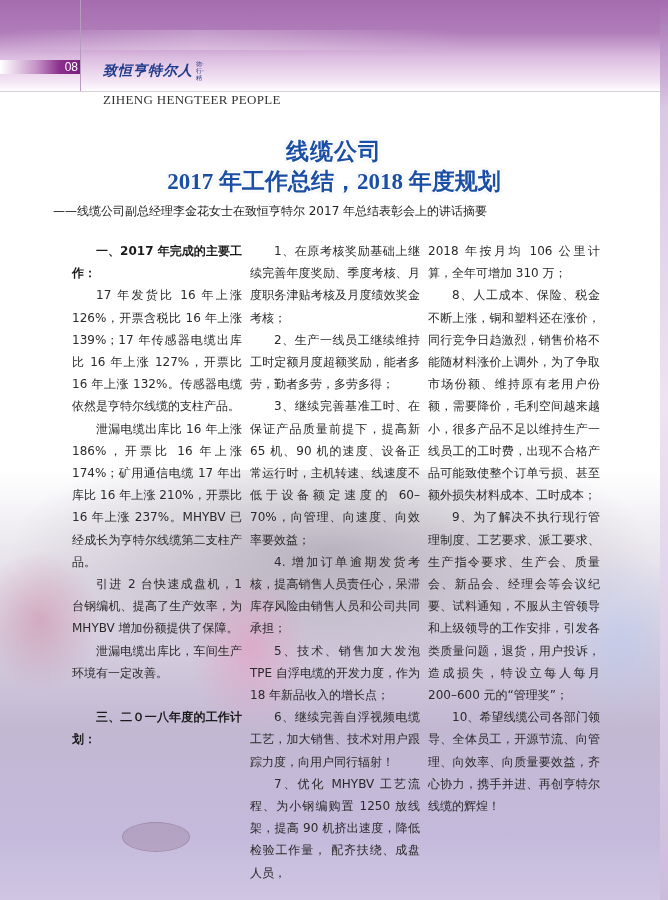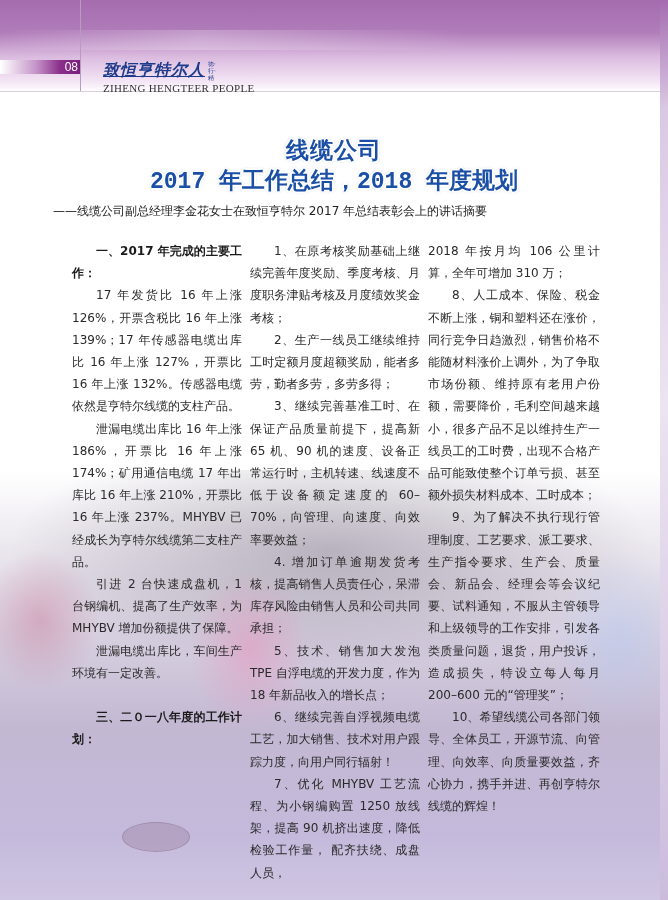--- a/index.html
+++ b/index.html
@@ -28,28 +28,28 @@
       position: absolute; left: 0; top: 60px; width: 80px; height: 14px;
       background: linear-gradient(90deg, #ffffff 0%, #c594c8 45%, #8a2f8c 75%, #7a1f80 100%);
       color: #ffffff; font-size: 12px; line-height: 14px; text-align: right;
       padding-right: 2px; box-sizing: border-box;
       font-family: "Liberation Sans", sans-serif;
     }
     .logo {
       position: absolute; left: 103px; top: 60px;
     }
     .logo .cn {
-      font-family: "DejaVu Serif", serif; font-size: 16px; font-weight: bold; color: #1e3a8a;
-      font-style: italic; letter-spacing: 1px; text-decoration: underline;
+      font-family: "DejaVu Serif", serif; font-size: 14px; font-weight: bold; color: #1e3a8a;
+      font-style: italic; letter-spacing: 1px;
     }
     .logo .small {
       display: inline-block; font-size: 6px; color: #1e3a8a; vertical-align: top; margin-left: 3px; line-height: 7px; width: 10px;
     }
     .logo .en {
-      font-family: "Liberation Serif", serif; font-size: 11px; color: #333; letter-spacing: 0.3px; margin-top: 1px;
+      font-family: "Liberation Serif", serif; font-size: 13px; color: #333; letter-spacing: 0.3px; margin-top: 11px;
     }
 
     .bgphoto {
       position: absolute; left: 0; top: 470px; width: 660px; height: 430px;
       background:
         radial-gradient(ellipse 60px 80px at 250px 180px, rgba(230,150,190,0.55), rgba(0,0,0,0)),
         radial-gradient(ellipse 70px 90px at 620px 170px, rgba(180,200,240,0.5), rgba(0,0,0,0)),
         radial-gradient(ellipse 60px 70px at 40px 150px, rgba(200,120,150,0.45), rgba(0,0,0,0)),
         radial-gradient(ellipse 320px 120px at 330px 80px, rgba(90,80,100,0.35), rgba(0,0,0,0)),
         linear-gradient(180deg, rgba(255,255,255,0) 0%, rgba(200,190,210,0.5) 25%, rgba(175,160,195,0.75) 60%, rgba(190,178,215,0.9) 85%, rgba(205,195,225,0.95) 100%);
@@ -58,21 +58,21 @@
       position: absolute; left: 0; top: 440px; width: 660px; height: 120px;
       background: linear-gradient(180deg, #ffffff 0%, rgba(255,255,255,0.6) 60%, rgba(255,255,255,0) 100%);
     }
     .manhole {
       position: absolute; left: 122px; top: 822px; width: 66px; height: 28px; border-radius: 50%;
       background: rgba(150,120,150,0.35); border: 1px solid rgba(120,90,120,0.3);
     }
 
     .title {
       position: absolute; left: 0; top: 137px; width: 668px; text-align: center;
-      font-family: Liberation Mono, monospace; font-weight: bold; color: #1b4fa6;
+      font-family: Liberation Serif, serif; font-weight: bold; color: #1b4fa6;
       text-shadow: 1px 1px 0 #fff, -1px -1px 0 #fff, 1px -1px 0 #fff, -1px 1px 0 #fff, 2px 0 0 #fff, -2px 0 0 #fff, 0 2px 0 #fff, 0 -2px 0 #fff, 0 0 3px #1b4fa6;
     }
     .title .l1 { font-size: 23px; line-height: 30px; letter-spacing: 1px; }
     .title .l2 { font-size: 23px; line-height: 30px; }
     .subtitle {
       position: absolute; left: 0; top: 203px; width: 540px; text-align: center;
       font-size: 12px; color: #222;
     }
     .col {
       position: absolute; top: 240px; width: 170px; font-size: 12px; line-height: 22.2px; color: #2a2a2a;

